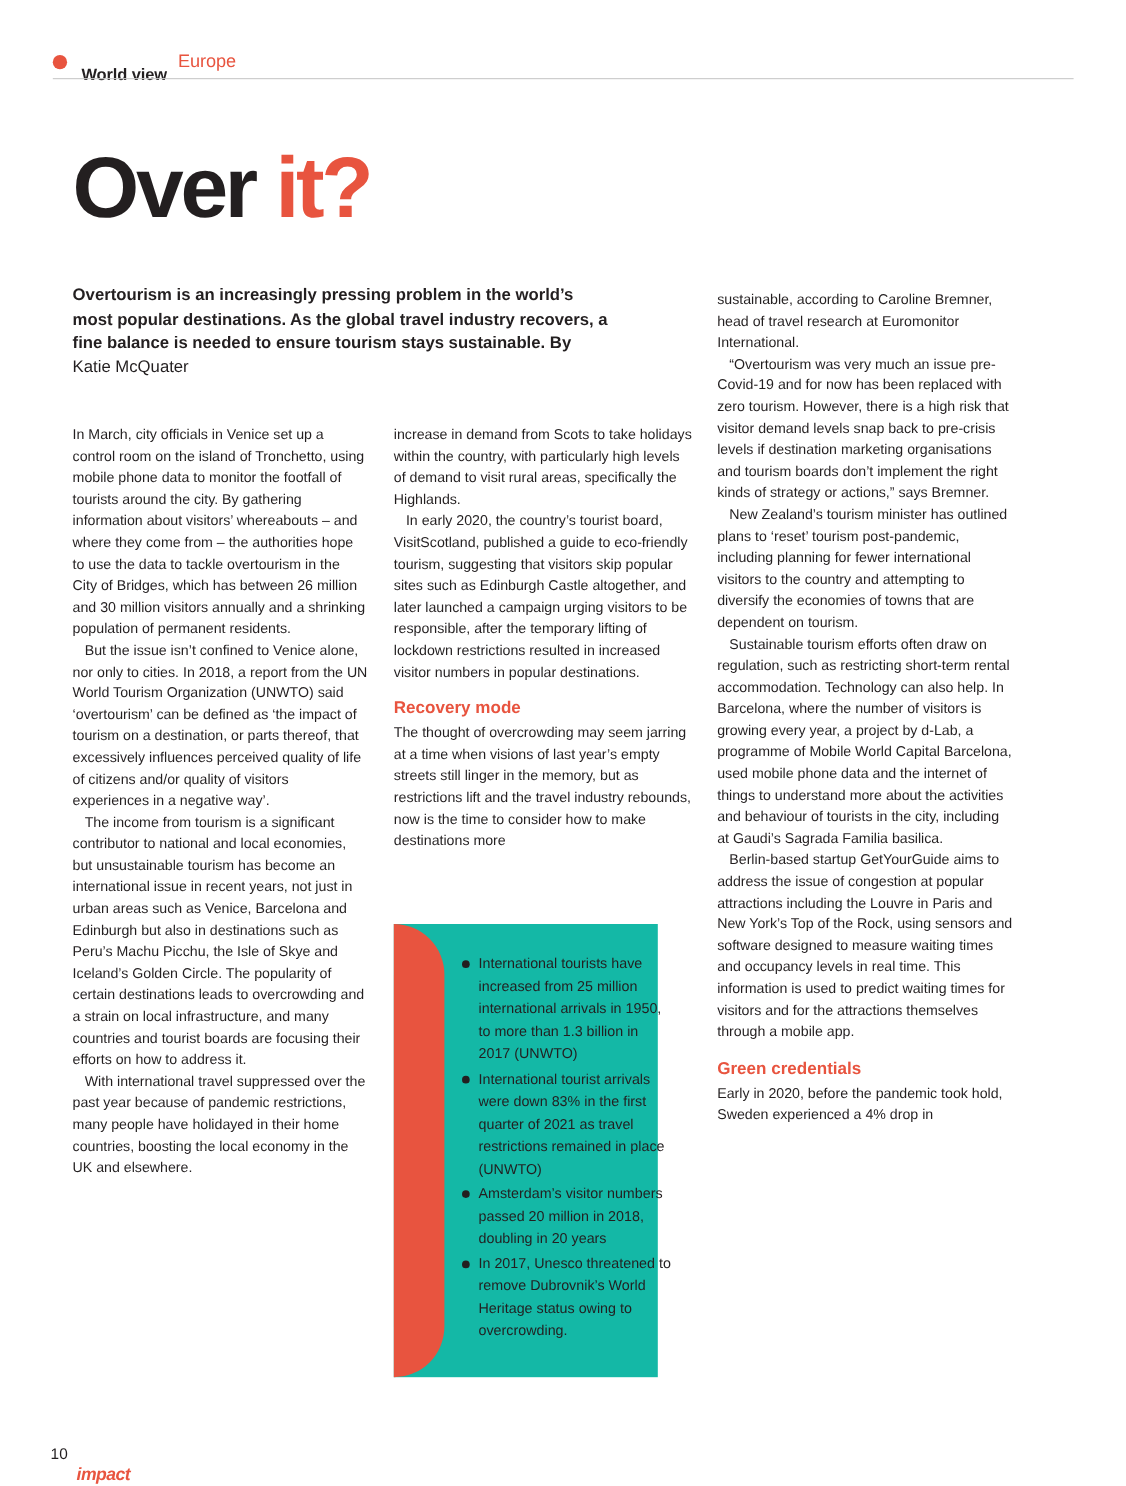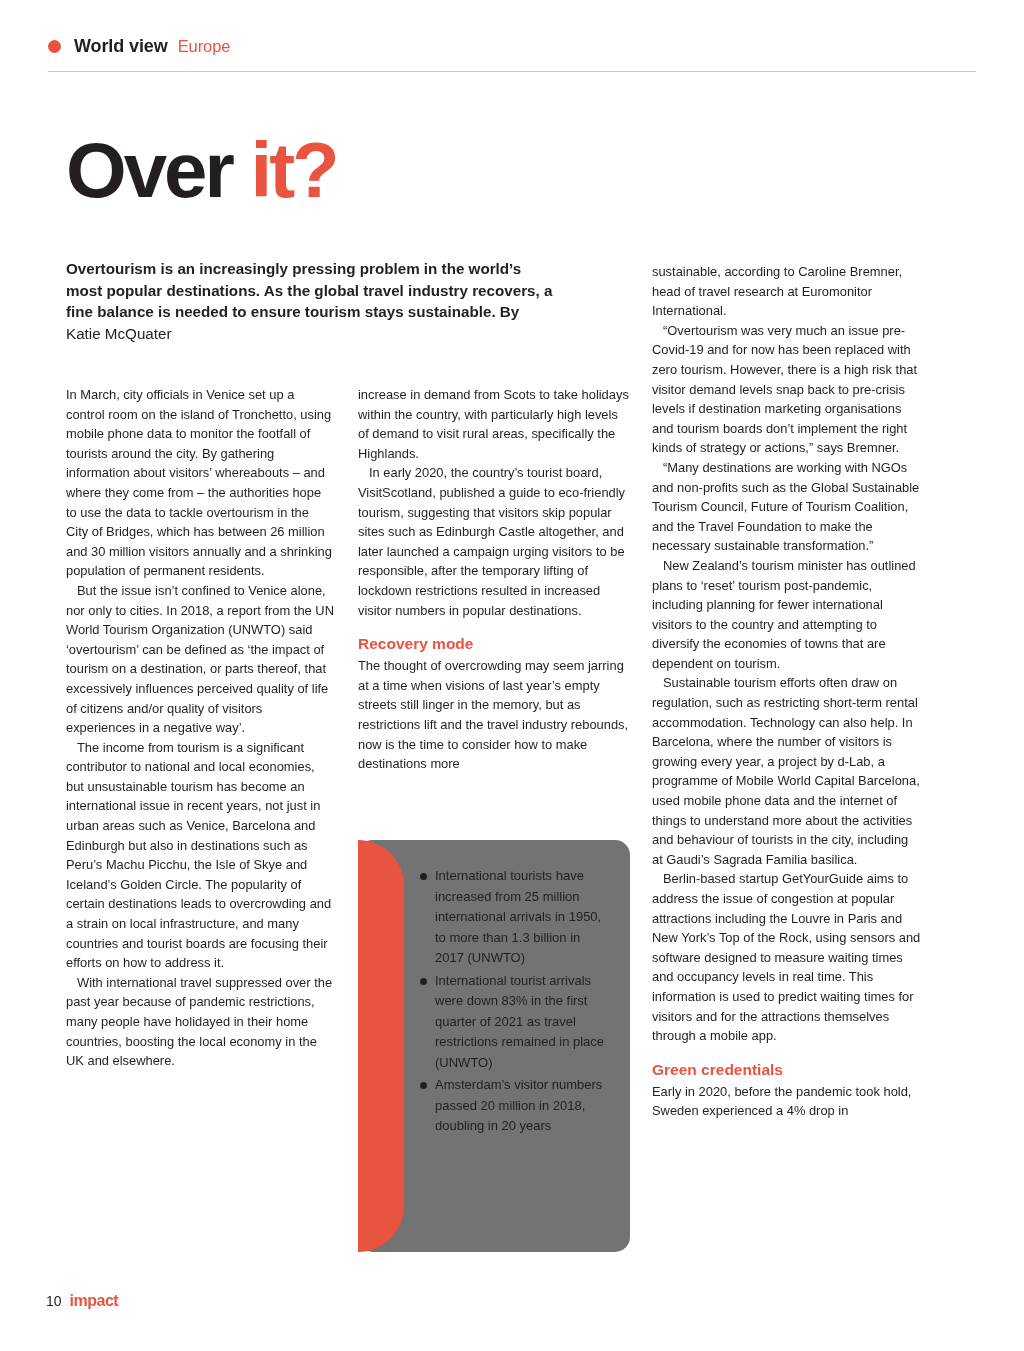--- a/index.html
+++ b/index.html
@@ -34,24 +34,25 @@
   }
   .header-dot {
     width: 13px;
     height: 13px;
     border-radius: 50%;
     background: #e8543f;
     display: inline-block;
     margin-right: 3px;
   }
   .header-title {
-    font-size: 18px;
+    font-size: 15px;
     font-weight: bold;
     color: #231f20;
     letter-spacing: -0.1px;
+    margin-top: 24px;
   }
   .header-sub {
     font-size: 16.5px;
     color: #e8543f;
     font-weight: normal;
     letter-spacing: -0.1px;
   }
   .header-rule {
     position: absolute;
     left: 48px;
@@ -114,24 +115,23 @@
     font-size: 15.5px;
     line-height: 20px;
     margin: 14px 0 2px 0;
   }
 
   
   .pullbox {
     position: absolute;
     left: 358px;
     top: 840px;
-    width: 272px;
+    width: 240px;
     height: 412px;
-    background: #737373;
-    border-radius: 15px;
+    background: #14b8a6;
   }
   .pullbox-bar {
     position: absolute;
     left: 0; top: 0;
     width: 46px;
     height: 412px;
     background: #e8543f;
     border-top-right-radius: 46px 46px;
     border-bottom-right-radius: 46px 46px;
   }
@@ -170,21 +170,23 @@
     gap: 8px;
   }
   .folio {
     font-size: 14px;
     color: #231f20;
   }
   .brand {
     font-size: 16px;
     font-weight: bold;
     color: #e8543f;
+    font-style: italic;
     letter-spacing: -0.5px;
+    margin-top: 40px;
   }
 </style>
 </head>
 <body>
 
 <div class="page">
 
   <div class="header">
     <span class="header-dot"></span>
     <span class="header-title">World view</span>
@@ -213,27 +215,27 @@
     <div class="subhead">Recovery mode</div>
     <p style="text-indent:0">The thought of overcrowding may seem jarring at a time when visions of last year’s empty streets still linger in the memory, but as restrictions lift and the travel industry rebounds, now is the time to consider how to make destinations more</p>
   </div>
 
   <div class="pullbox">
     <div class="pullbox-bar"></div>
     <div class="pullbox-list">
       <div class="pullbox-item">International tourists have increased from 25 million international arrivals in 1950, to more than 1.3 billion in 2017 (UNWTO)</div>
       <div class="pullbox-item">International tourist arrivals were down 83% in the first quarter of 2021 as travel restrictions remained in place (UNWTO)</div>
       <div class="pullbox-item">Amsterdam’s visitor numbers passed 20 million in 2018, doubling in 20 years</div>
+      <div class="pullbox-item">In 2017, Unesco threatened to remove Dubrovnik’s World Heritage status owing to overcrowding.</div>
     </div>
   </div>
 
   <div class="col col3">
     <p>sustainable, according to Caroline Bremner, head of travel research at Euromonitor International.</p>
     <p>“Overtourism was very much an issue pre-Covid-19 and for now has been replaced with zero tourism. However, there is a high risk that visitor demand levels snap back to pre-crisis levels if destination marketing organisations and tourism boards don’t implement the right kinds of strategy or actions,” says Bremner.</p>
-    <p>“Many destinations are working with NGOs and non-profits such as the Global Sustainable Tourism Council, Future of Tourism Coalition, and the Travel Foundation to make the necessary sustainable transformation.”</p>
     <p>New Zealand’s tourism minister has outlined plans to ‘reset’ tourism post-pandemic, including planning for fewer international visitors to the country and attempting to diversify the economies of towns that are dependent on tourism.</p>
     <p>Sustainable tourism efforts often draw on regulation, such as restricting short-term rental accommodation. Technology can also help. In Barcelona, where the number of visitors is growing every year, a project by d-Lab, a programme of Mobile World Capital Barcelona, used mobile phone data and the internet of things to understand more about the activities and behaviour of tourists in the city, including at Gaudi’s Sagrada Familia basilica.</p>
     <p>Berlin-based startup GetYourGuide aims to address the issue of congestion at popular attractions including the Louvre in Paris and New York’s Top of the Rock, using sensors and software designed to measure waiting times and occupancy levels in real time. This information is used to predict waiting times for visitors and for the attractions themselves through a mobile app.</p>
     <div class="subhead">Green credentials</div>
     <p style="text-indent:0">Early in 2020, before the pandemic took hold, Sweden experienced a 4% drop in</p>
   </div>
 
   <div class="footer">
     <span class="folio">10</span>
     <span class="brand">impact</span>

